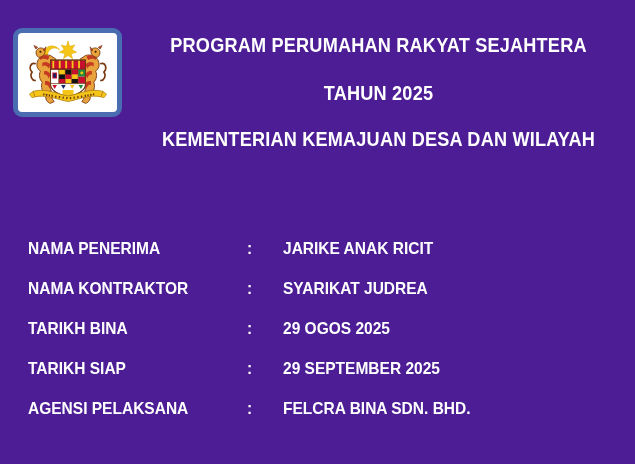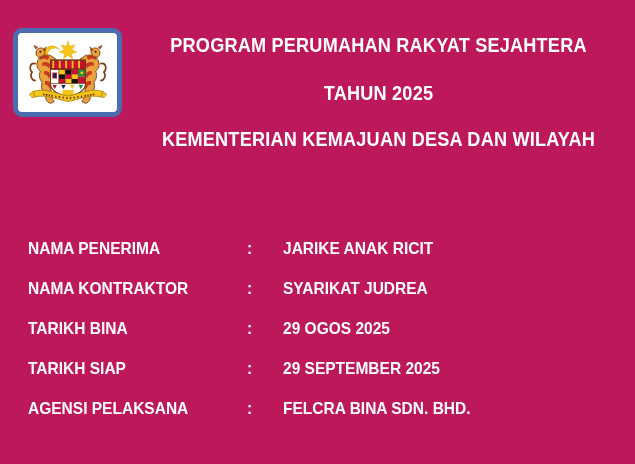--- a/index.html
+++ b/index.html
@@ -95,21 +95,21 @@
     transform: scaleX(0.94);
     transform-origin: left center;
   }
   .detail-label { left: 28px; }
   .detail-sep   { left: 247px; }
   .detail-value { left: 283px; }
 </style>
 </head>
 <body>
 
-<div id="signboard" style="background: #be185d;">
+<div id="signboard" style="background: #4c1d95;">
 
   <div class="header">
 
     <div class="crest-box" style="border-color: rgb(74, 108, 176);">
       <svg width="92" height="74" viewBox="0 0 200 160">
 
         <g>
           <path d="M100 10 L103.5 22 L115 19 L108.5 29 L119 35 L107 38 L110 49 L100 42 L90 49 L93 38 L81 35 L91.5 29 L85 19 L96.5 22 Z" fill="#f5c518" stroke="#d9a400" stroke-width="1"></path>
           <path d="M82 30 A20 20 0 1 0 82 52 A15.5 15.5 0 1 1 82 30 Z" fill="#f5c518" stroke="#d9a400" stroke-width="1"></path>
         </g>

